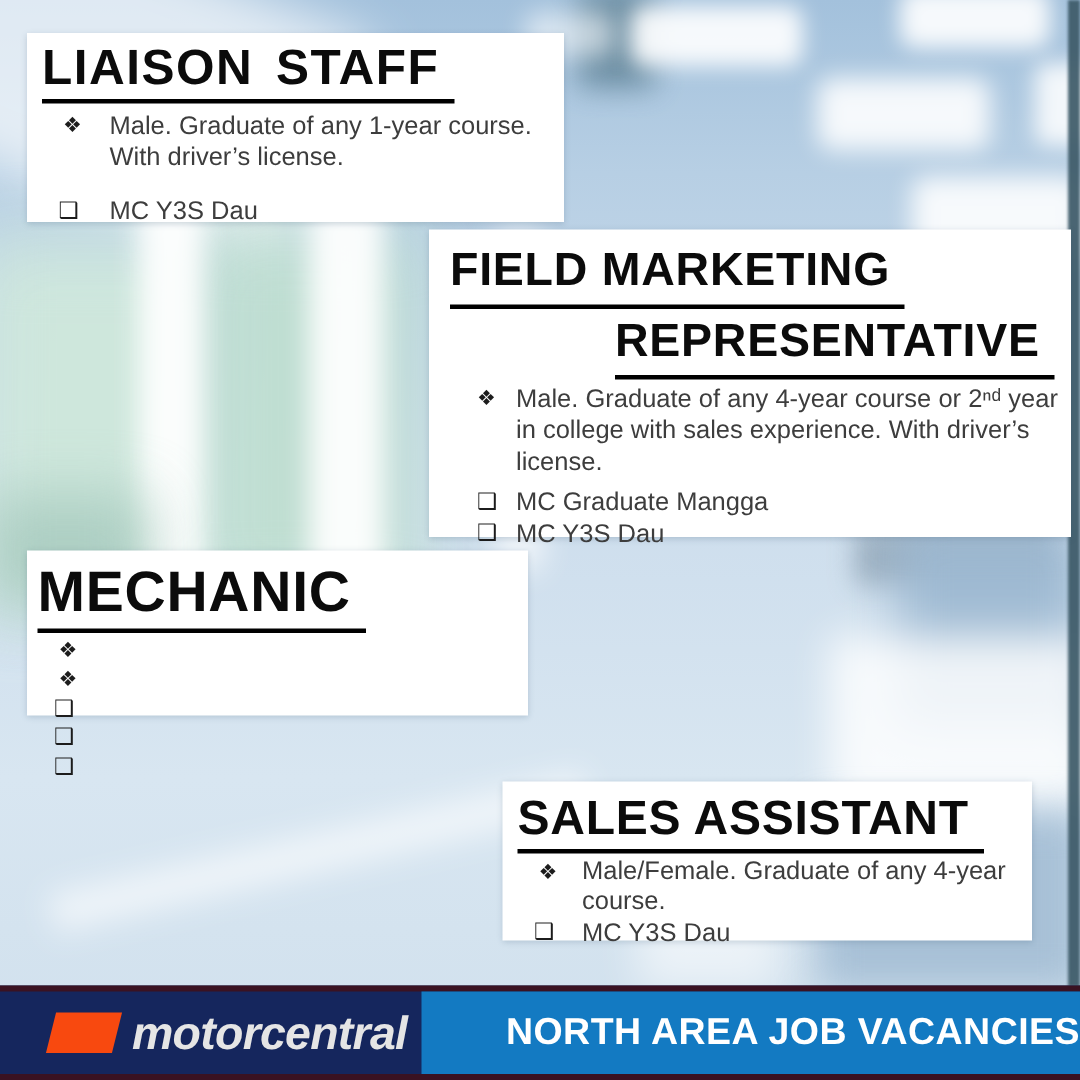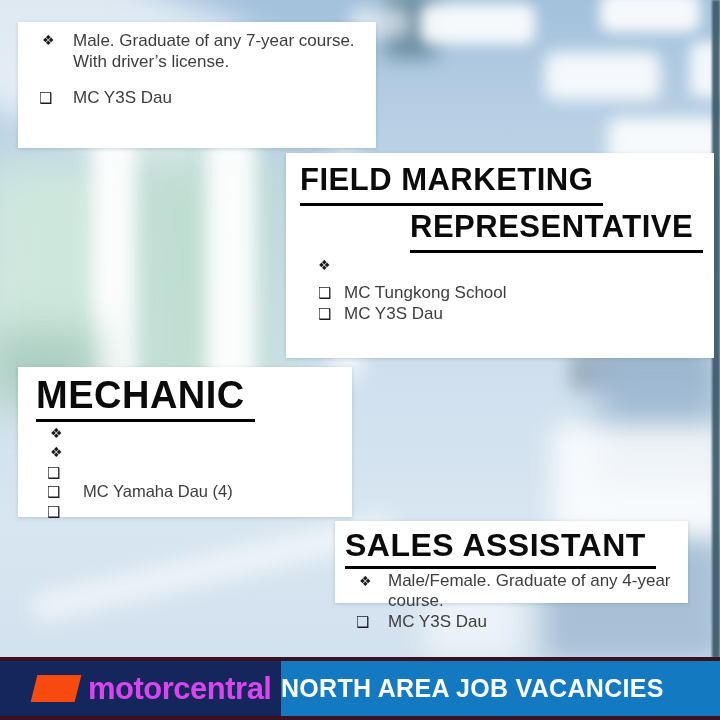--- a/index.html
+++ b/index.html
@@ -32,22 +32,22 @@
   .b-diag2{left:30px;top:555px;width:365px;height:26px;background:rgba(255,255,255,.6);
            transform:rotate(-13deg);filter:blur(10px);}
   .b-band{left:425px;top:545px;width:95px;height:115px;background:rgba(255,255,255,.55);filter:blur(14px);}
   .b-edge{left:712px;top:0;width:8px;height:658px;background:#3d5a68;filter:blur(1px);opacity:.92;}
 
   
   .job-box{position:absolute;z-index:2;background:#fff;box-sizing:border-box;
            box-shadow:0 1px 4px rgba(50,80,110,.22);color:#3d3d3d;}
   #box-liaison{left:18px;top:22px;width:358px;height:126px;padding:4px 8px 0 10px;}
   #box-field{left:286px;top:153px;width:428px;height:205px;padding:6px 8px 0 14px;}
-  #box-mechanic{left:18px;top:367px;width:334px;height:150px;padding:6px 2px 0 18px;}
-  #box-sales{left:335px;top:521px;width:353px;height:82px;padding:6px 8px 0 10px;}
+  #box-mechanic{left:18px;top:367px;width:334px;height:110px;padding:6px 2px 0 7px;}
+  #box-sales{left:335px;top:521px;width:353px;height:106px;padding:6px 8px 0 10px;}
 
   h2.jtitle{margin:0;color:#0b0b0b;font-weight:bold;}
   h2.jtitle .jt{display:table;border-bottom:3px solid #000;padding:0 10px 1px 0;white-space:nowrap;}
   #box-liaison h2.jtitle{font-size:33px;line-height:1.18;letter-spacing:1px;word-spacing:5px;}
   #box-field h2.jtitle{font-size:31px;line-height:1.38;letter-spacing:.5px;}
   #box-field .jt2{margin-left:110px;}
   #box-mechanic h2.jtitle{font-size:38px;line-height:1.18;letter-spacing:.5px;}
   #box-sales h2.jtitle{font-size:32px;line-height:1.18;letter-spacing:.5px;}
 
   ul.blist{margin:0;padding:0;list-style:none;}
@@ -63,23 +63,23 @@
   #box-mechanic ul.req{margin-top:2px;}  #box-mechanic ul.loc{margin-top:0;}
   #box-mechanic ul.blist li{padding-left:47px;font-size:16.5px;line-height:19.5px;min-height:19.5px;}
   #box-sales ul.req{margin-top:2px;}     #box-sales ul.loc{margin-top:1px;}
   #box-sales ul.blist li{padding-left:43px;line-height:20px;min-height:20px;}
 
   
   .bar{position:absolute;left:0;right:0;top:657px;height:63px;z-index:3;box-sizing:border-box;
        background:#15265d;border-top:4px solid #3a1222;border-bottom:4px solid #3a1222;}
   .brand{position:absolute;left:34px;top:0;bottom:0;display:flex;align-items:center;gap:10px;}
   .brand-mark{display:inline-block;width:44px;height:27px;background:#f8490f;transform:skewX(-14deg);}
-  .brand-text{font-size:31px;font-weight:bold;color:#d946ef;letter-spacing:-.5px;}
+  .brand-text{font-size:31px;font-weight:bold;font-style:italic;color:#e5e5e5;letter-spacing:-.5px;}
   .banner{position:absolute;left:281px;right:0;top:0;bottom:0;background:#137ac2;
-          display:flex;align-items:center;justify-content:flex-start;}
+          display:flex;align-items:center;justify-content:flex-end;}
   .banner-text{color:#fff;font-weight:bold;font-size:25px;letter-spacing:.3px;}
 </style>
 </head>
 <body>
 
 <div class="stage">
 
   <div class="bg">
     <div class="blob b-diag1"></div>
     <div class="blob b-dark-top"></div>
@@ -98,52 +98,56 @@
     <div class="blob b-rgray"></div>
     <div class="blob b-rblue"></div>
     <div class="blob b-rwhite"></div>
     <div class="blob b-rdark"></div>
     <div class="blob b-diag2"></div>
     <div class="blob b-band"></div>
     <div class="blob b-edge"></div>
   </div>
 
   <section class="job-box" id="box-liaison">
-    <ul class="blist req">
-
-        <li>
-          <span class="bullet">❖</span>
-          <span>Male. Graduate of any 7-year course. With driver’s license.</span>
+    <h2 class="jtitle">
+      <span class="jt">LIAISON STAFF</span>
+    </h2>
+    <ul class="blist req">
+
+        <li>
+          <span class="bullet">❖</span>
+          <span>Male. Graduate of any 1-year course. With driver’s license.</span>
         </li>
       </ul>
     <ul class="blist loc">
 
         <li>
           <span class="bullet">❑</span>
           <span>MC Y3S Dau</span>
         </li>
       </ul>
   </section>
 
   <section class="job-box" id="box-field">
     <h2 class="jtitle">
       <span class="jt jt1">FIELD MARKETING</span>
       <span class="jt jt2">REPRESENTATIVE</span>
     </h2>
     <ul class="blist req">
 
         <li>
           <span class="bullet">❖</span>
-        </li>
-      </ul>
-    <ul class="blist loc">
-
-        <li>
-          <span class="bullet">❑</span>
-          <span>MC Tungkong School</span>
+          <span>Male. Graduate of any 4-year course or 2ⁿᵈ year in college with sales experience. With driver’s license.</span>
+        </li>
+      </ul>
+    <ul class="blist loc">
+
+        <li>
+          <span class="bullet">❑</span>
+          <span>MC Graduate Mangga</span>
         </li>
 
         <li>
           <span class="bullet">❑</span>
           <span>MC Y3S Dau</span>
         </li>
       </ul>
   </section>
 
   <section class="job-box" id="box-mechanic">
@@ -162,21 +166,20 @@
         </li>
       </ul>
     <ul class="blist loc">
 
         <li>
           <span class="bullet">❑</span>
         </li>
 
         <li>
           <span class="bullet">❑</span>
-          <span>MC Yamaha Dau (4)</span>
         </li>
 
         <li>
           <span class="bullet">❑</span>
         </li>
       </ul>
   </section>
 
   <section class="job-box" id="box-sales">
     <h2 class="jtitle">

